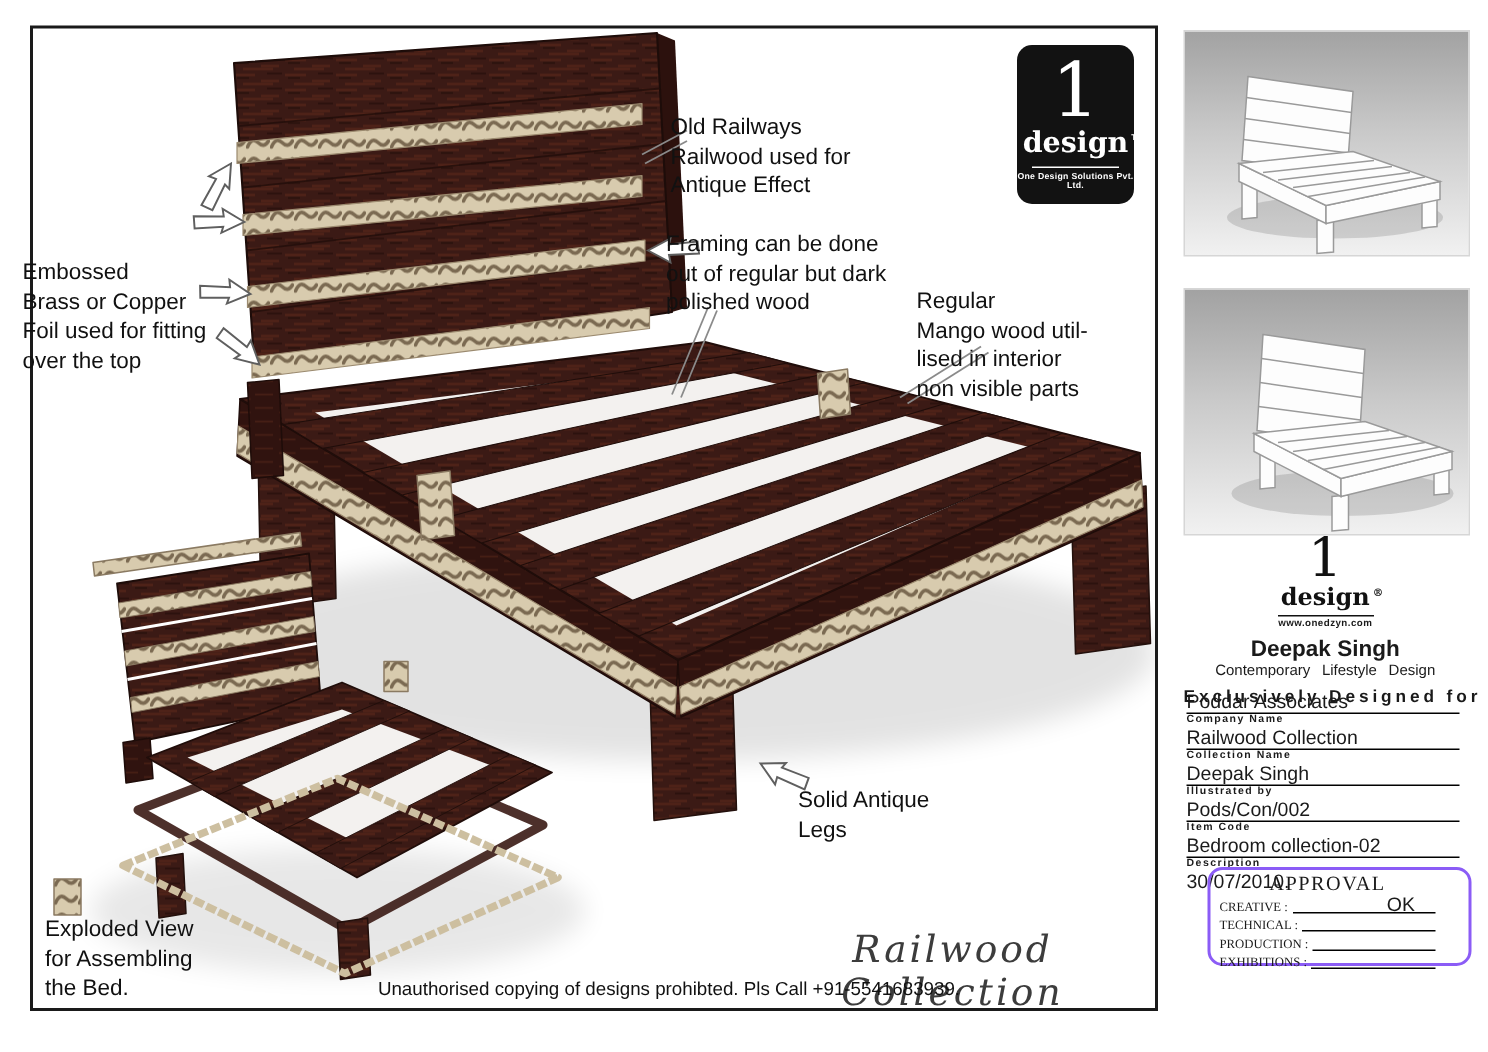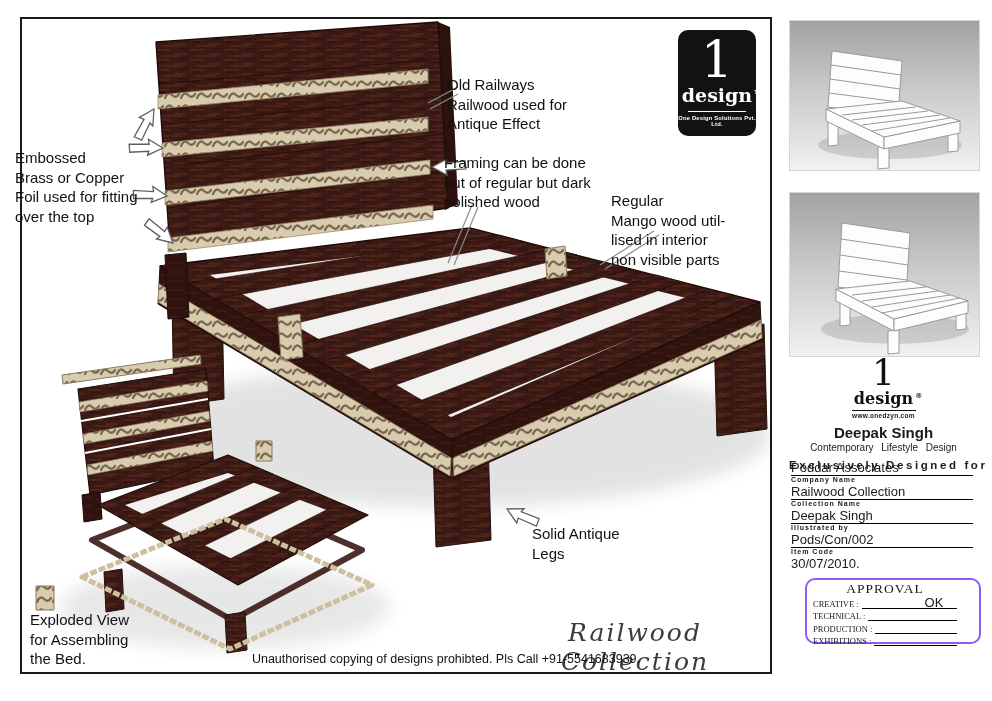--- a/index.html
+++ b/index.html
@@ -161,21 +161,21 @@
       <line x1="458" y1="190" x2="434" y2="248"></line>
       <line x1="634" y1="214" x2="580" y2="248"></line>
       <line x1="639" y1="218" x2="585" y2="252"></line>
     </g>
   </g>
 </svg>
 
 <div class="ann" style="left:447px;top:75px;width:180px">Old Railways
 Railwood used for
 Antique Effect</div>
-<div class="ann" style="left:15px;top:148px;width:180px">Embossed
+<div class="ann" style="left:15px;top:172px;width:180px">Embossed
 Brass or Copper
 Foil used for fitting
 over the top</div>
 <div class="ann" style="left:444px;top:153px;width:220px">Framing can be done
 out of regular but dark
 polished wood</div>
 <div class="ann" style="left:611px;top:191px;width:150px">Regular
 Mango wood util-
 lised in interior
 non visible parts</div>
@@ -259,20 +259,24 @@
     <span class="f-cap">Collection Name</span>
   </div>
   <div class="field">
     <span class="f-val">Deepak Singh</span>
     <span class="f-cap">Illustrated by</span>
   </div>
   <div class="field">
     <span class="f-val">Pods/Con/002</span>
     <span class="f-cap">Item Code</span>
   </div>
+  <div class="field">
+    <span class="f-val">Bedroom collection-02</span>
+    <span class="f-cap">Description</span>
+  </div>
   <div class="field f-last">
     <span class="f-val">30/07/2010.</span>
   </div>
 </div>
 
 <div class="abs approval">
   <div class="ap-title">APPROVAL</div>
   <div class="ap-row">
     <span class="ap-label">CREATIVE :</span>
     <span class="ap-line">

